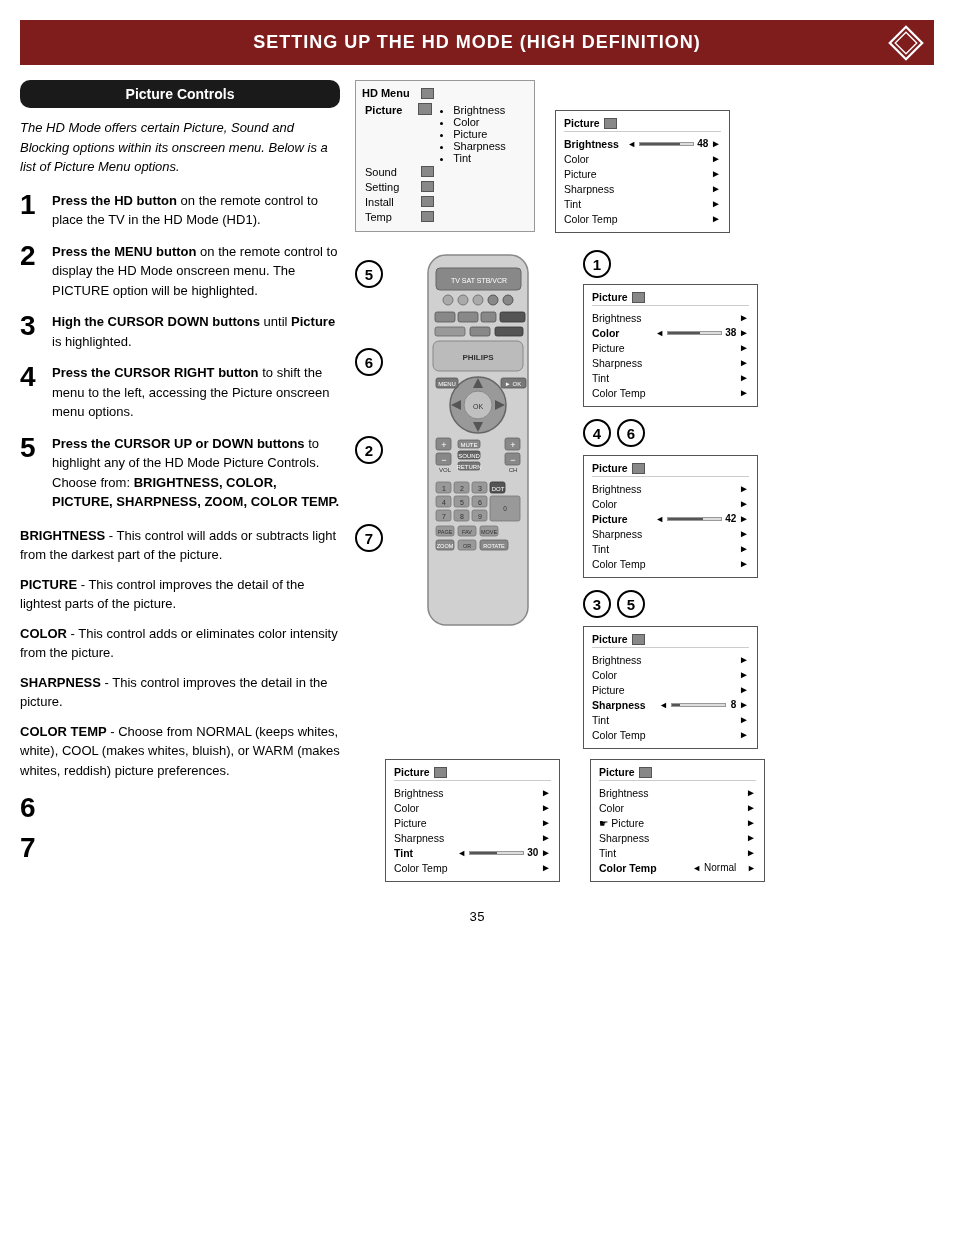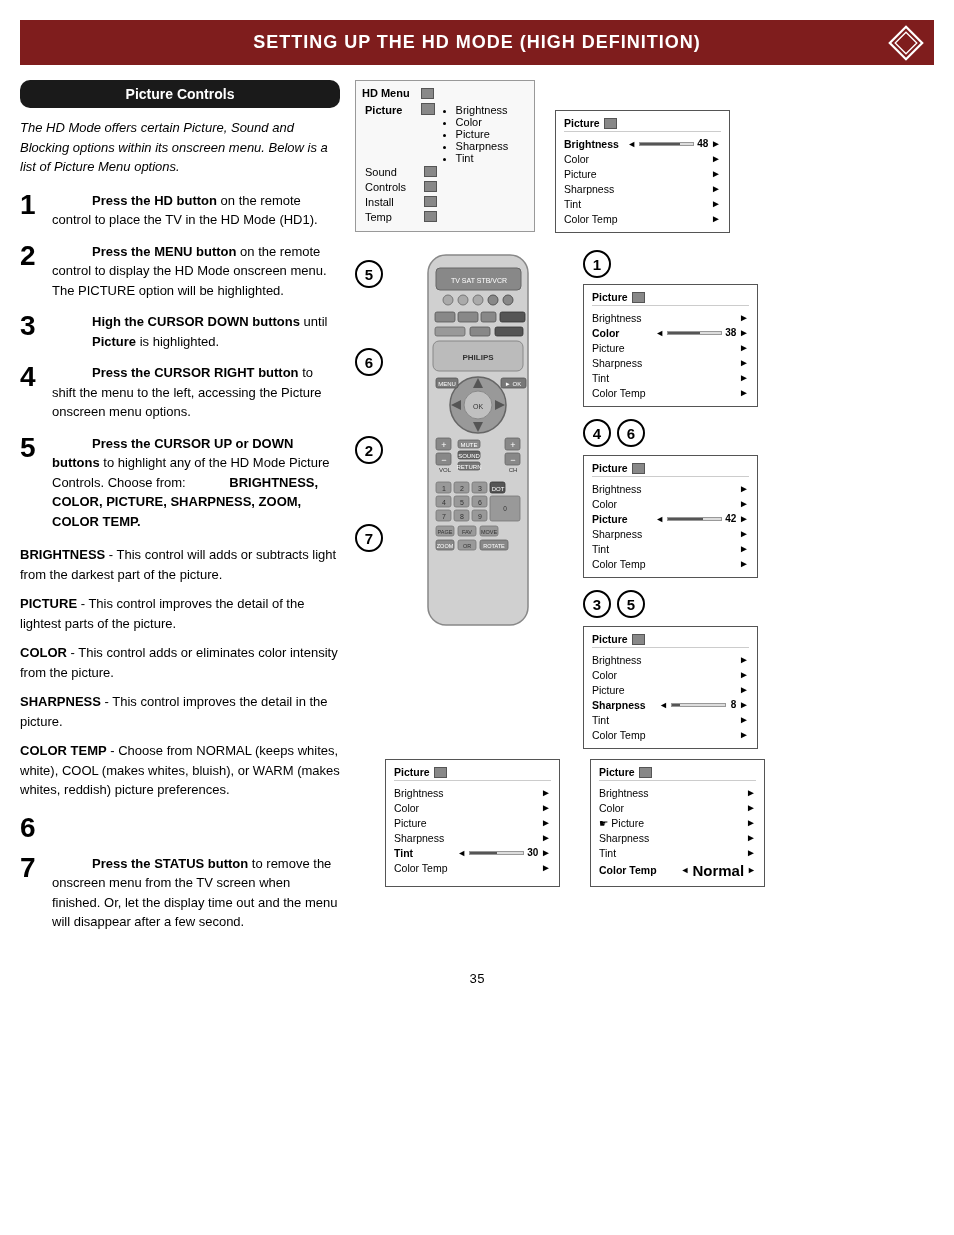--- a/index.html
+++ b/index.html
@@ -88,21 +88,20 @@
       color: #000;
     }
 
     .step-text {
       font-size: 13px;
       line-height: 1.5;
     }
 
     .step-text strong {
       font-weight: bold;
-      margin-left: 40px;
     }
 
     .descriptions {
       margin-top: 14px;
     }
 
     .desc-item {
       margin-bottom: 10px;
       font-size: 13px;
       line-height: 1.5;
@@ -289,21 +288,20 @@
           <strong>COLOR TEMP</strong> - Choose from NORMAL (keeps whites, white), COOL (makes whites, bluish), or WARM (makes whites, reddish) picture preferences.
         </div>
       </div>
 
       <ul class="steps-list" style="margin-top:14px;">
         <li class="step-item">
           <span class="step-number">6</span>
         </li>
         <li class="step-item">
           <span class="step-number">7</span>
-          <span class="step-text"><strong>Press the STATUS button</strong> to remove the onscreen menu from the TV screen when finished. Or, let the display time out and the menu will disappear after a few second.</span>
         </li>
       </ul>
 
     </div>
 
     <div class="right-col">
 
       <div style="display:flex; gap:20px; margin-bottom:8px; align-items:flex-start;">
 
         <div class="hd-menu-box">
@@ -325,21 +323,21 @@
                   <li>Tint</li>
                 </ul>
               </td>
             </tr>
             <tr>
                   <td>Sound</td>
                   <td><span class="icon-sm"></span></td>
                   <td></td>
                 </tr>
             <tr>
-                  <td>Controls</td>
+                  <td>Setting</td>
                   <td><span class="icon-sm"></span></td>
                   <td></td>
                 </tr>
             <tr>
                   <td>Install</td>
                   <td><span class="icon-sm"></span></td>
                   <td></td>
                 </tr>
             <tr>
                   <td>Temp</td>
@@ -687,21 +685,21 @@
               <span class="arrow-indicator">►</span>
             </div>
           <div class="picture-panel-row">
               <span>Tint</span>
               <span class="arrow-indicator">►</span>
             </div>
           <div class="picture-panel-row active">
             <span>Color Temp</span>
             <div class="slider-area">
               <span class="arrow-left">◄</span>
-              <span style="font-size:15px; font-weight:bold; min-width:40px;">Normal</span>
+              <span style="font-size:10px; font-weight:normal; min-width:40px;">Normal</span>
               <span class="arrow-right">►</span>
             </div>
           </div>
         </div>
 
       </div>
 
     </div>
 
   </div>

